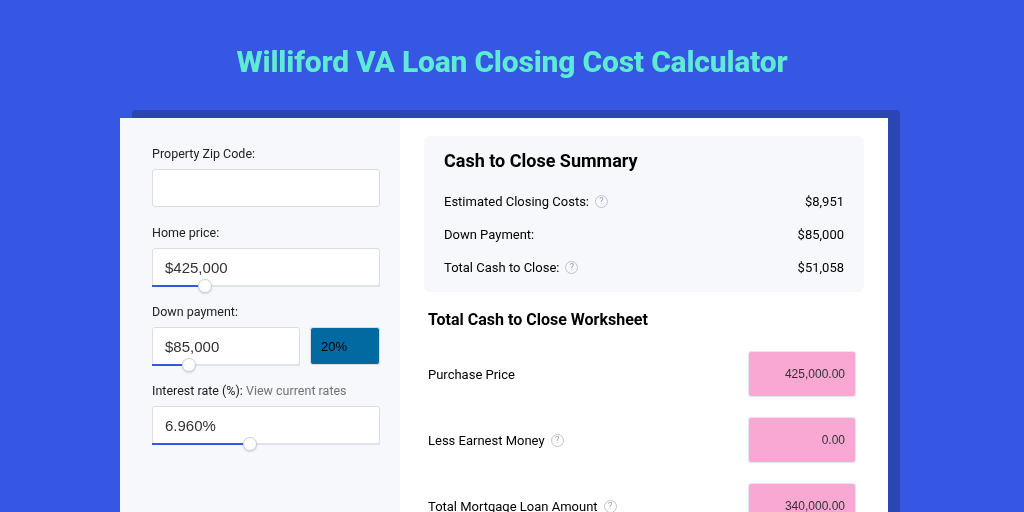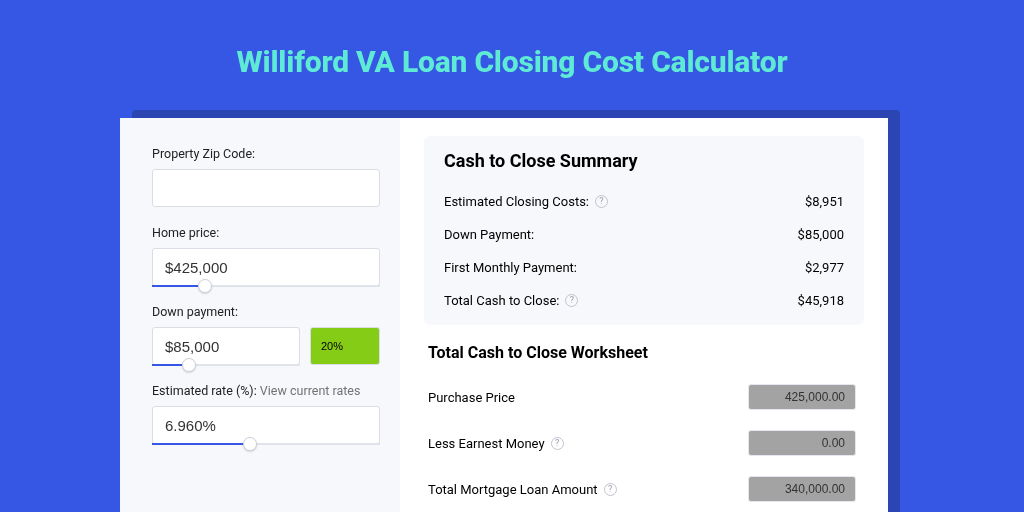--- a/index.html
+++ b/index.html
@@ -77,23 +77,23 @@
     box-shadow: 0 1px 2px rgba(0,0,0,0.15);
     cursor: grab;
   }
   .dp-row { display: flex; gap: 10px; }
   .dp-row .slider-wrap { flex: 1; }
   .pct-input {
     width: 70px;
     height: 38px;
     border: 1px solid #DADDE4;
     border-radius: 3px;
-    background: #84cc16;
+    background: #0369a1;
     padding: 12px 10px;
-    font-size: 11px;
+    font-size: 13px;
     text-align: left;
   }
   .rate-link { color: #737373; text-decoration: none; font-size: 12.5px; }
 
   .right-col {
     flex: 1;
     padding: 18px 24px 20px 24px;
     background: #fff;
   }
   .panel {
@@ -127,24 +127,24 @@
   .ws-row {
     display: flex;
     justify-content: space-between;
     align-items: center;
     font-size: 13px;
     padding: 6px 8px 6px 4px;
     margin-bottom: 8px;
   }
   .ws-val {
     width: 108px;
-    height: 26px;
+    height: 46px;
     border: 1px solid #E5E7EE;
     border-radius: 3px;
-    background: #a3a3a3;
+    background: #f9a8d4;
     font-size: 12px;
     text-align: right;
     padding: 0 10px;
     color: #333;
   }
 </style>
 </head>
 <body>
 
 <h1 class="page-title">Williford VA Loan Closing Cost Calculator</h1>
@@ -178,21 +178,21 @@
           <div class="slider-track"></div>
           <div class="slider-fill" style="width:20%"></div>
           <div class="slider-thumb" style="left:20%"></div>
         </div>
         <input class="pct-input" value="20%" style="">
       </div>
     </div>
 
     <div class="field">
       <label class="field-label">
-        <span>Estimated rate (%):</span>
+        <span>Interest rate (%):</span>
         <a href="#" class="rate-link">View current rates</a>
       </label>
       <div class="slider-wrap">
         <input class="txt-input" value="6.960%" style="">
         <div class="slider-track"></div>
         <div class="slider-fill" style="width:40%"></div>
         <div class="slider-thumb" style="left:40%"></div>
       </div>
     </div>
 
@@ -211,33 +211,27 @@
         <span>$8,951</span>
       </div>
 
       <div class="sum-row">
         <span class="sum-label">
           <span>Down Payment:</span>
         </span>
         <span>$85,000</span>
       </div>
 
-      <div class="sum-row">
-        <span class="sum-label">
-          <span>First Monthly Payment:</span>
-        </span>
-        <span>$2,977</span>
-      </div>
 
       <div class="sum-row total">
         <span class="sum-label">
           <span>Total Cash to Close:</span>
           <span class="help">?</span>
         </span>
-        <span>$45,918</span>
+        <span>$51,058</span>
       </div>
     </div>
 
     <div class="ws-title">Total Cash to Close Worksheet</div>
 
     <div class="ws-row">
       <span class="sum-label">
         <span>Purchase Price</span>
       </span>
       <input class="ws-val" value="425,000.00" style="">

